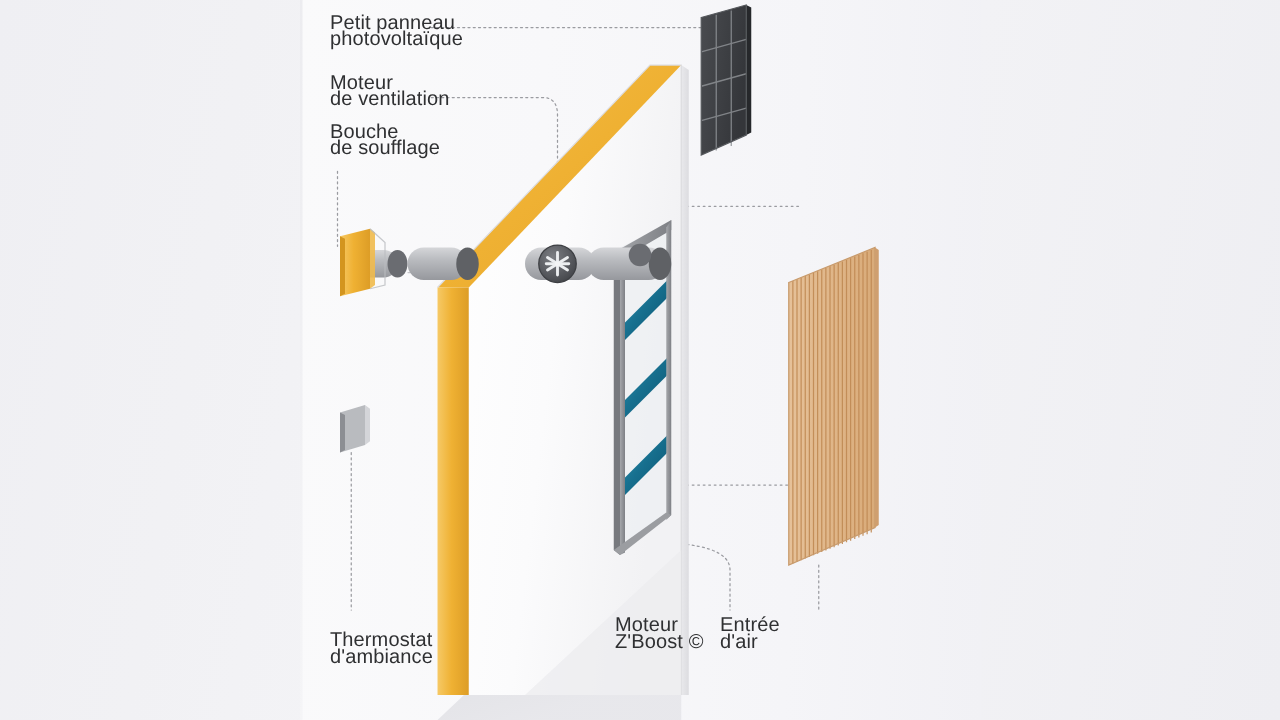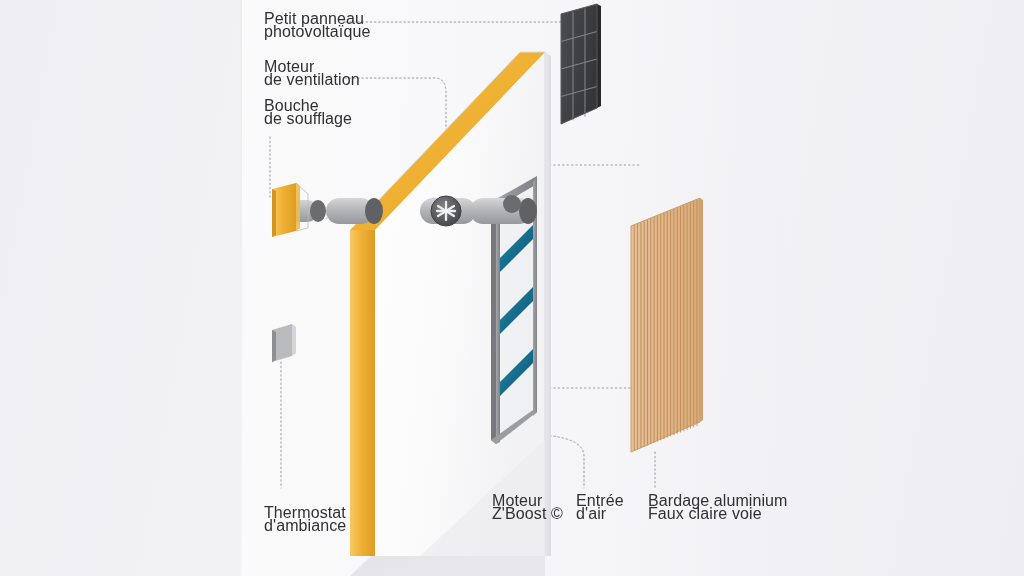--- a/index.html
+++ b/index.html
@@ -247,15 +247,13 @@
 
   <div class="lbl" style="left:264px; top:506px;">Thermostat
 d'ambiance</div>
 
   <div class="lbl" style="left:492px; top:494px;">Moteur
 Z'Boost ©</div>
 
   <div class="lbl" style="left:576px; top:494px;">Entrée
 d'air</div>
 
-  <div class="lbl" style="left:648px; top:494px;">Bardage aluminium
-Faux claire voie</div>
 </div>
 
 </body></html>

